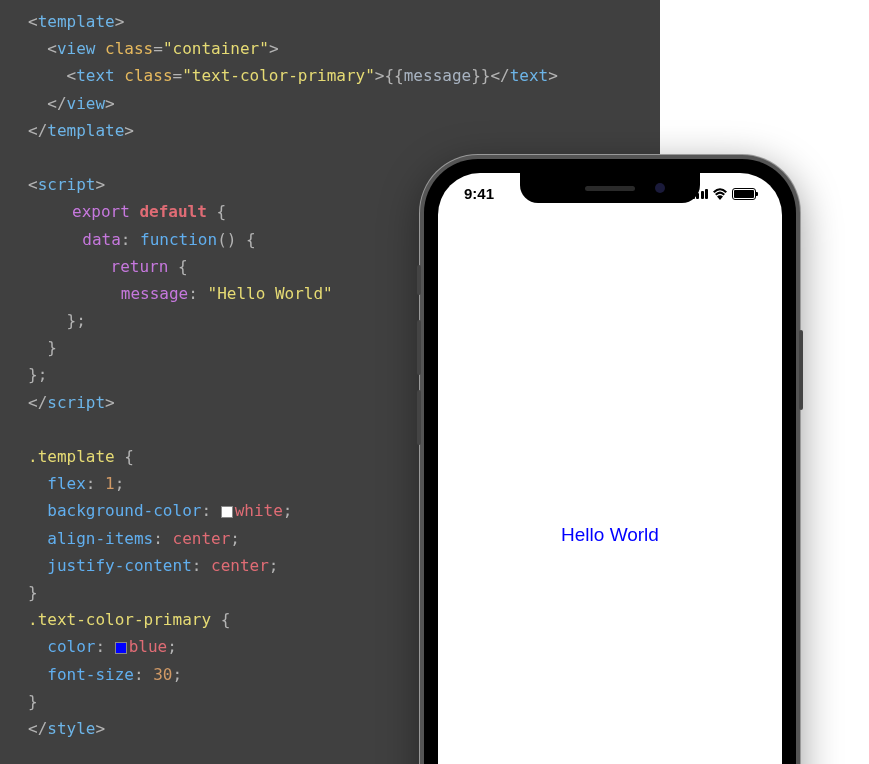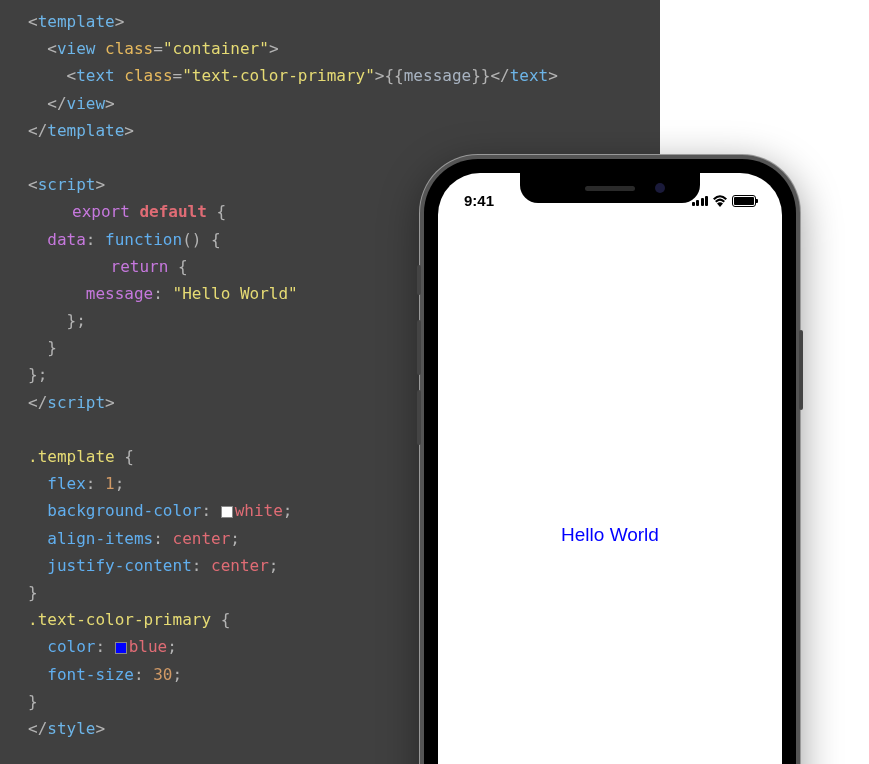--- a/index.html
+++ b/index.html
@@ -24,21 +24,21 @@
       color: #ccc;
     }
     .code-line {
       white-space: pre;
     }
     .c-tag { color: #6db5e8; }
     .c-punc { color: #b3b3b3; }
     .c-str { color: #e6db74; }
     .c-class { color: #e6b95e; }
     .c-keyword { color: #c678dd; margin-left: 44px; }
-    .c-key { color: #c678dd; }
+    .c-key { color: #c678dd; margin-left: 35px; }
     .c-func { color: #61afef; }
     .c-num { color: #d19a66; }
     .c-prop { color: #e06c75; font-weight: bold; }
     .c-selector { color: #e6db74; }
     .c-cssval { color: #e06c75; }
     .c-white { color: #a8b3c1; }
     .color-swatch {
       display: inline-block;
       width: 12px;
       height: 12px;
@@ -115,21 +115,21 @@
     .camera {
       width: 10px;
       height: 10px;
       background: #1a1a3a;
       border-radius: 50%;
       position: absolute;
       right: 35px;
     }
     .status-bar {
       position: absolute;
-      top: 19px;
+      top: 12px;
       width: 100%;
       display: flex;
       justify-content: space-between;
       padding: 0 26px;
       font-family: -apple-system, 'Helvetica Neue', sans-serif;
       font-size: 15px;
       font-weight: 600;
       color: #000;
     }
     .status-left {

